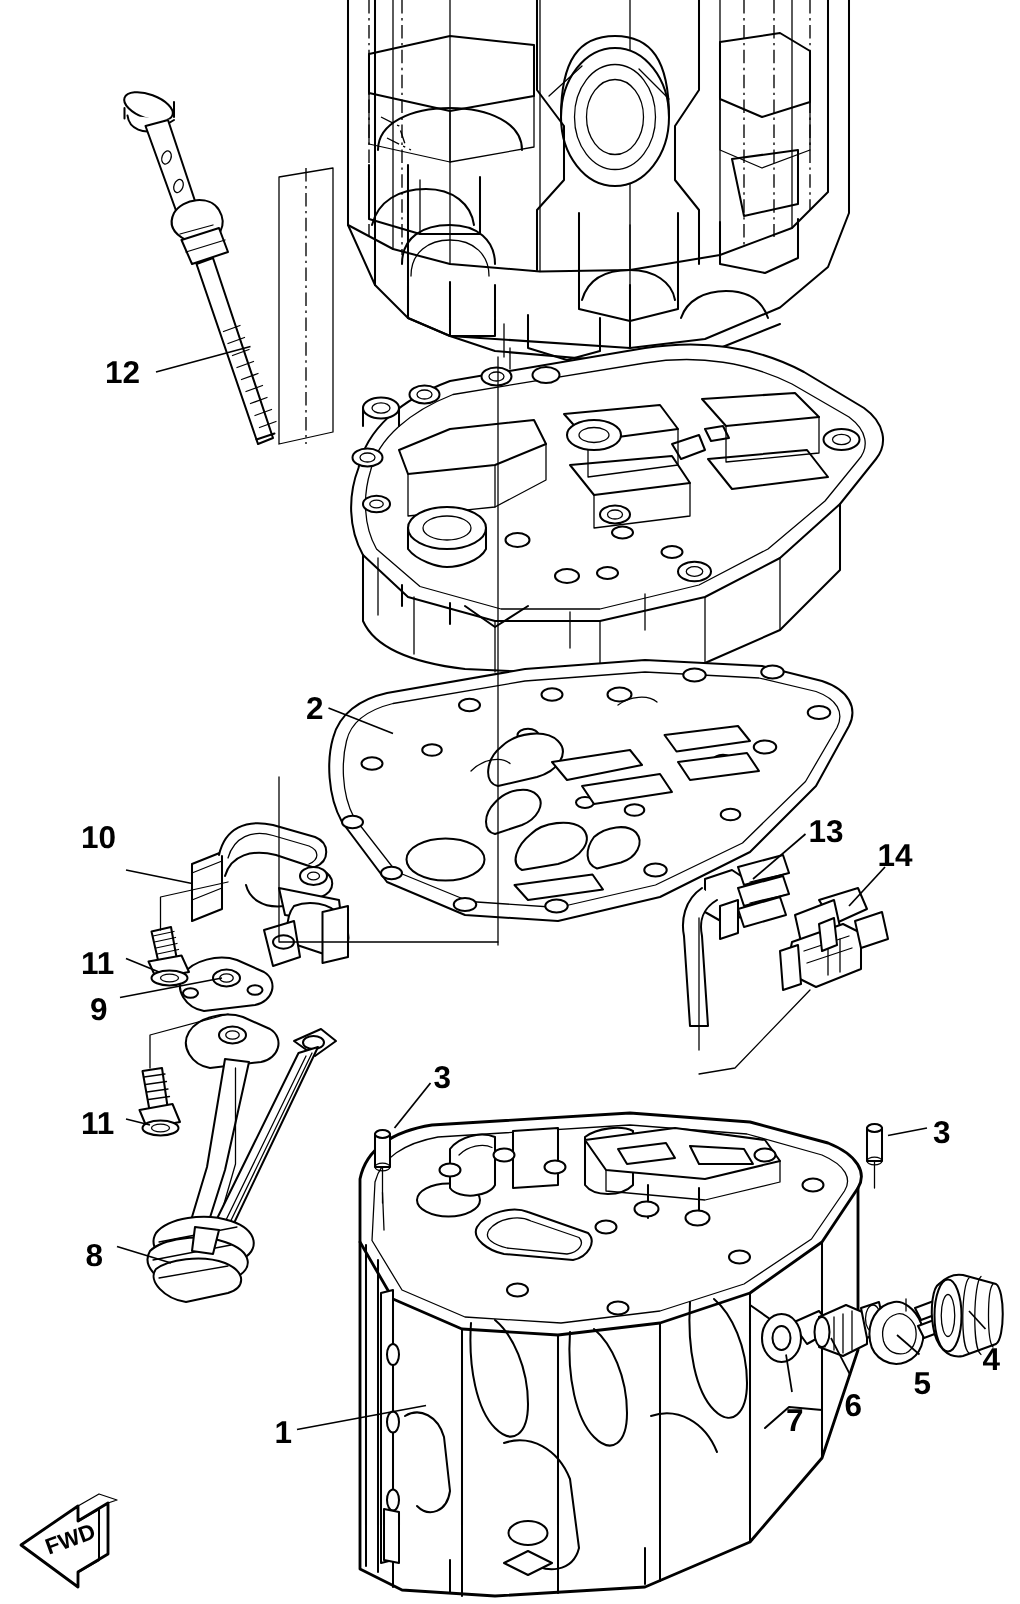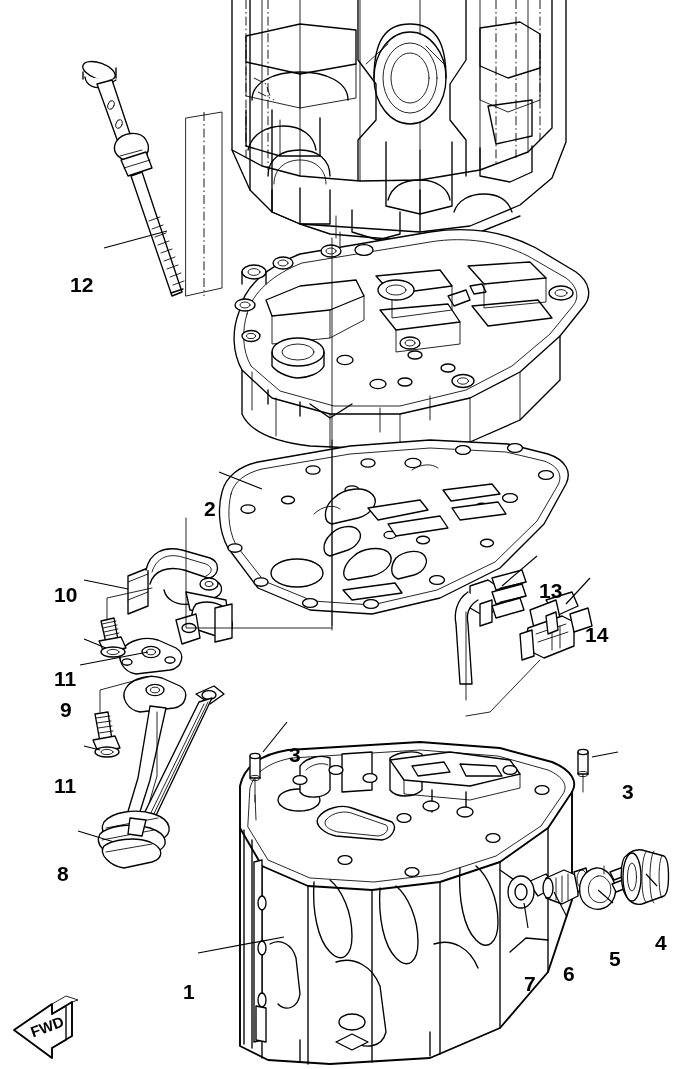--- a/index.html
+++ b/index.html
@@ -10,21 +10,20 @@
     overflow:hidden;position:relative;
   }
   #sheet{position:relative;width:680px;height:1069px;background:#fff;}
   #art{position:absolute;left:0;top:0;width:680px;height:1069px;}
   .callout{
     position:absolute;
     font-family:"Liberation Sans", sans-serif;
     font-size:21px;font-weight:bold;color:#000;
     line-height:1;letter-spacing:0px;
     white-space:nowrap;
-    margin-top:36px;
   }
   .fwd-label{
     position:absolute;
     font-family:"Liberation Sans", sans-serif;
     font-size:15px;font-weight:bold;color:#000;
     transform:rotate(-20deg);
   }
 </style>
 </head>
 <body>
@@ -463,17 +462,17 @@
   <div class="callout" style="left:609px;top:912px;">5</div>
   <div class="callout" style="left:563px;top:927px;">6</div>
   <div class="callout" style="left:524px;top:937px;">7</div>
   <div class="callout" style="left:57px;top:827px;">8</div>
   <div class="callout" style="left:60px;top:663px;">9</div>
   <div class="callout" style="left:54px;top:548px;">10</div>
   <div class="callout" style="left:54px;top:632px;">11</div>
   <div class="callout" style="left:54px;top:739px;">11</div>
   <div class="callout" style="left:70px;top:238px;">12</div>
   <div class="callout" style="left:539px;top:544px;">13</div>
-  <div class="callout" style="left:585px;top:588px;">14</div>
+  <div class="callout" style="left:585px;top:560px;">14</div>
 
   <div class="fwd-label" style="left:30px;top:1018px;">FWD</div>
 
 </div>
 
 </body></html>

